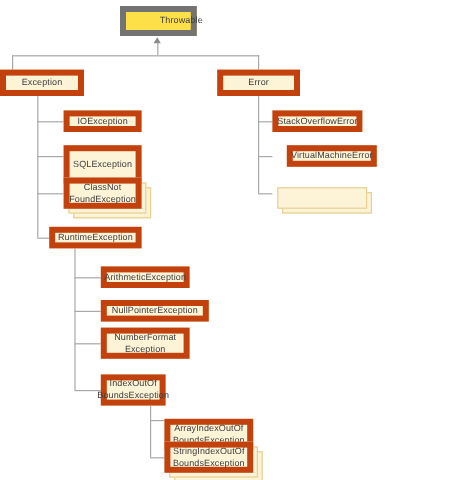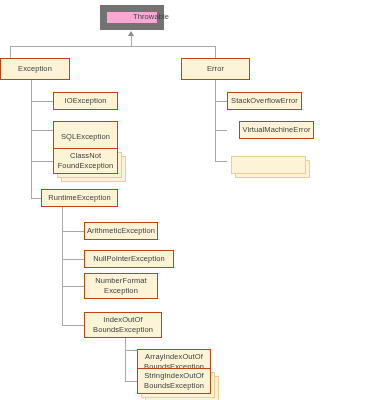--- a/index.html
+++ b/index.html
@@ -41,28 +41,28 @@
     box-sizing: border-box;
     display: flex;
     align-items: center;
     justify-content: center;
     text-align: center;
     font-size: 7.5px;
     line-height: 1.35;
     color: #3d3d3d;
     letter-spacing: .1px;
     background: #fdf3d7;
-    border: 1px solid #c2410c;
+    border: 5px solid #c2410c;
     padding: 1px 2px;
     white-space: pre-line;
     z-index: 5;
   }
   .node.root {
-    background: #f9a8d4;
-    border: 7px solid #737373;
+    background: #fde047;
+    border: 5px solid #737373;
     padding-left: 40px;
   }
 
   
   .stack {
     position: absolute;
     z-index: 2;
   }
   .stack .ghost {
     position: absolute;
@@ -130,21 +130,21 @@
   <div class="node" style="left:84px; top:222px; width:74px; height:18px;">ArithmeticException</div>
 
   <div class="ln h" style="left:62px; top:259px; width:22px;"></div>
   <div class="node" style="left:84px; top:250px; width:90px; height:18px;">NullPointerException</div>
 
   <div class="ln h" style="left:62px; top:286px; width:22px;"></div>
   <div class="node" style="left:84px; top:273px; width:74px; height:26px;">NumberFormat
 Exception</div>
 
   <div class="ln h" style="left:62px; top:325px; width:22px;"></div>
-  <div class="node" style="left:84px; top:312px; width:78px; height:26px;">IndexOutOf
+  <div class="node" style="left:84px; top:312px; width:54px; height:26px;">IndexOutOf
 BoundsException</div>
 
   <div class="ln v" style="left:125px; top:338px; height:43px;"></div>
 
   <div class="ln h" style="left:125px; top:350px; width:12px;"></div>
   <div class="node" style="left:137px; top:337px; width:74px; height:26px;margin-top:12px;">ArrayIndexOutOf
 BoundsException</div>
 
   <div class="ln h" style="left:125px; top:381px; width:12px;"></div>
   <div class="stack" style="left:137px; top:368px; width:90px; height:38px;">

